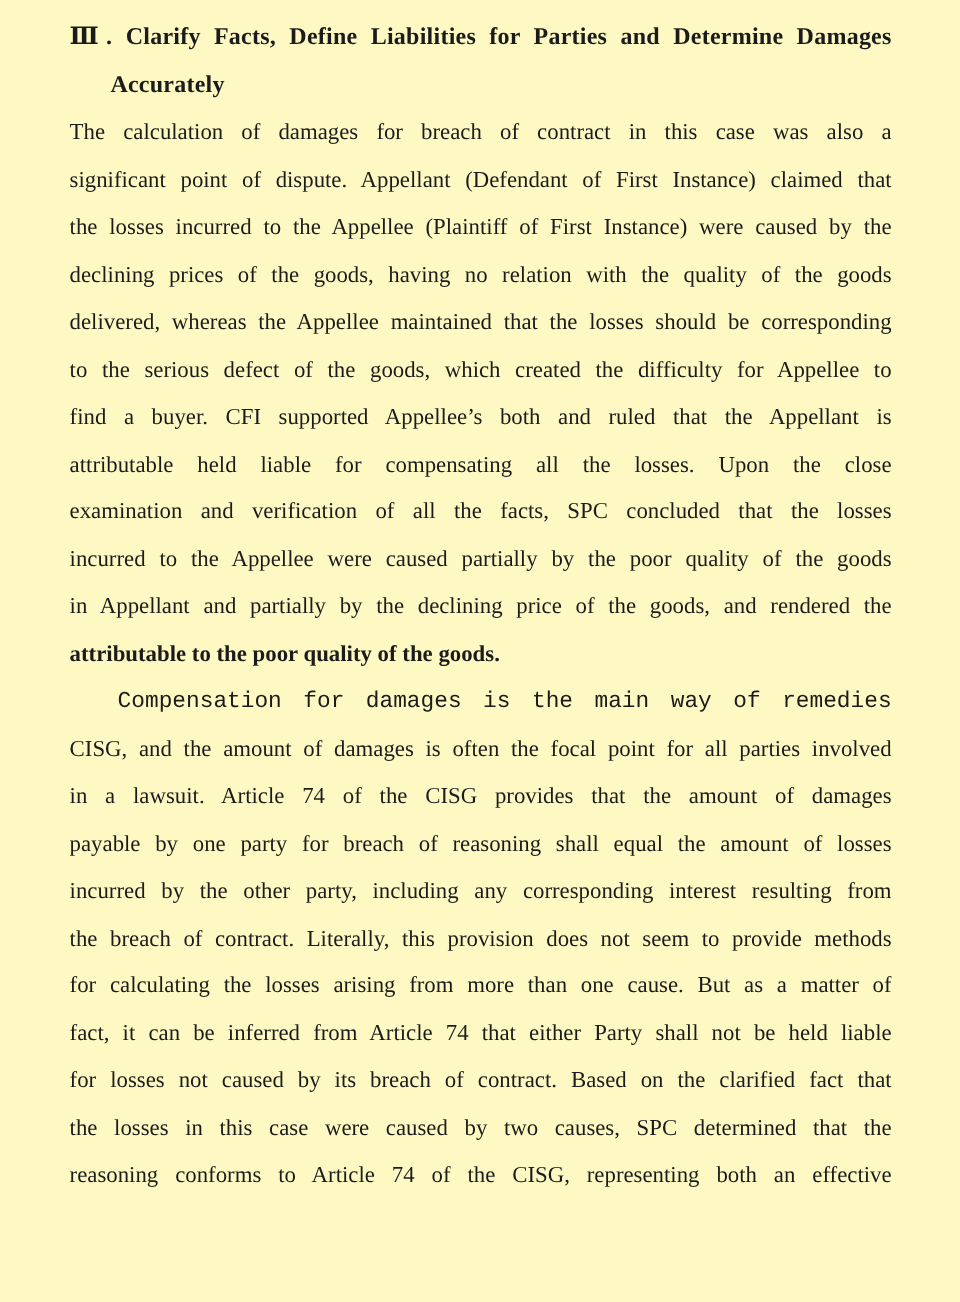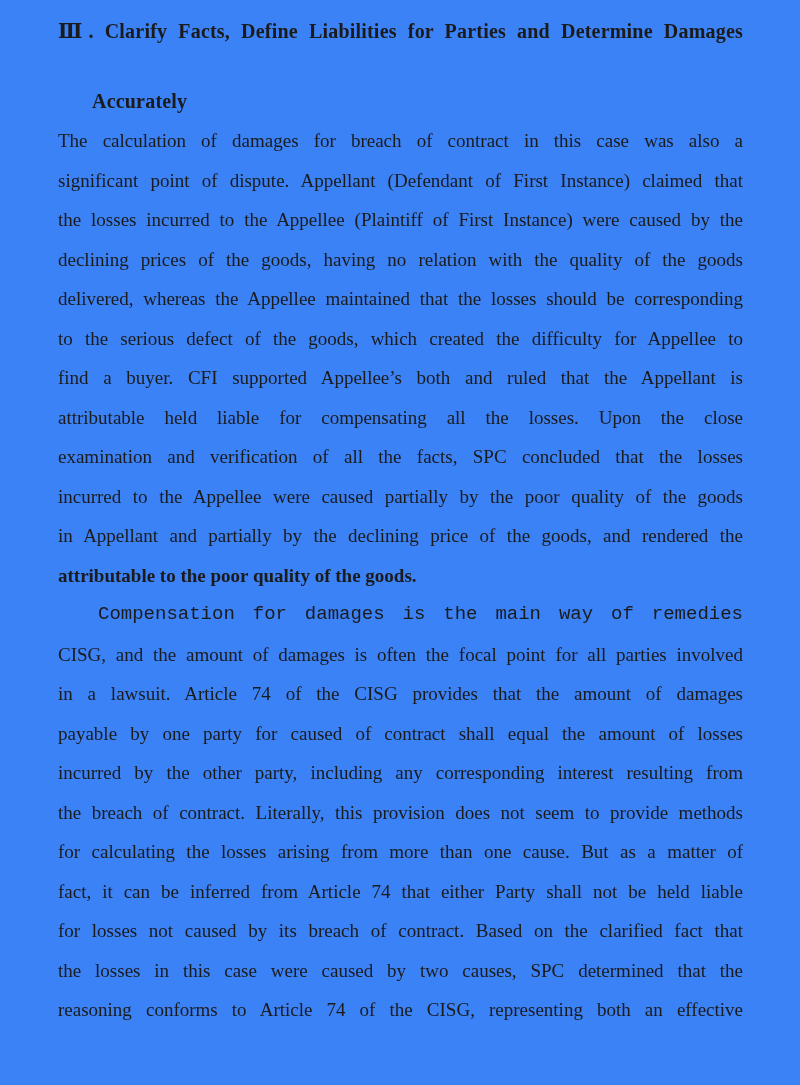--- a/index.html
+++ b/index.html
@@ -5,21 +5,21 @@
   html, body {
     margin: 0;
     padding: 0;
     background: #ffffff;
   }
   .page {
     position: relative;
     box-sizing: border-box;
     width: 800px;
     height: 1085px;
-    background: #3b82f6;
+    background: #fef9c3;
     padding: 12px 57px 0 58px;
     font-family: "Liberation Serif", "DejaVu Serif", "DejaVu Sans", serif;
     color: #1b1b1b;
     overflow: hidden;
   }
   .line {
     height: 39.5px;
     line-height: 39.5px;
     font-size: 19px;
     white-space: normal;
@@ -36,21 +36,20 @@
     text-align-last: left;
     font-weight: bold;
   }
   .heading-line {
     font-weight: bold;
     font-size: 20px;
     letter-spacing: 0.2px;
   }
   .heading-cont {
     padding-left: 34px; 
-    margin-top: 30px;
   }
   .first-indent {
     padding-left: 40px; 
     font-family: Liberation Mono, monospace;
   }
 </style>
 </head>
 <body>
 
 <div class="page">
@@ -72,21 +71,21 @@
     <div class="line jline">examination and verification of all the facts, SPC concluded that the losses</div>
     <div class="line jline">incurred to the Appellee were caused partially by the poor quality of the goods</div>
     <div class="line jline">in Appellant and partially by the declining price of the goods, and rendered the</div>
     <div class="line lline">attributable to the poor quality of the goods.</div>
   </div>
 
   <div>
     <div class="line jline first-indent">Compensation for damages is the main way of remedies provided under the</div>
     <div class="line jline">CISG, and the amount of damages is often the focal point for all parties involved</div>
     <div class="line jline">in a lawsuit. Article 74 of the CISG provides that the amount of damages</div>
-    <div class="line jline">payable by one party for caused of contract shall equal the amount of losses</div>
+    <div class="line jline">payable by one party for breach of reasoning shall equal the amount of losses</div>
     <div class="line jline">incurred by the other party, including any corresponding interest resulting from</div>
     <div class="line jline">the breach of contract. Literally, this provision does not seem to provide methods</div>
     <div class="line jline">for calculating the losses arising from more than one cause. But as a matter of</div>
     <div class="line jline">fact, it can be inferred from Article 74 that either Party shall not be held liable</div>
     <div class="line jline">for losses not caused by its breach of contract. Based on the clarified fact that</div>
     <div class="line jline">the losses in this case were caused by two causes, SPC determined that the</div>
     <div class="line jline">reasoning conforms to Article 74 of the CISG, representing both an effective</div>
   </div>
 
 </div>

